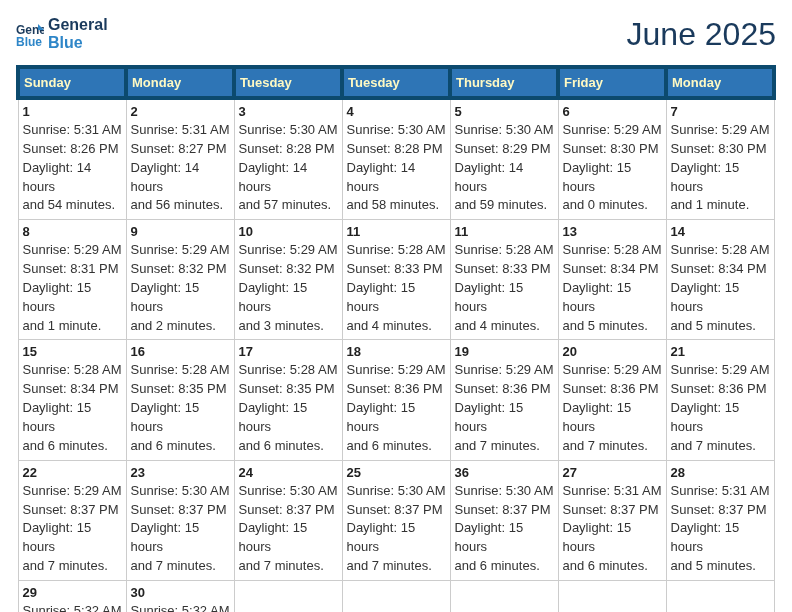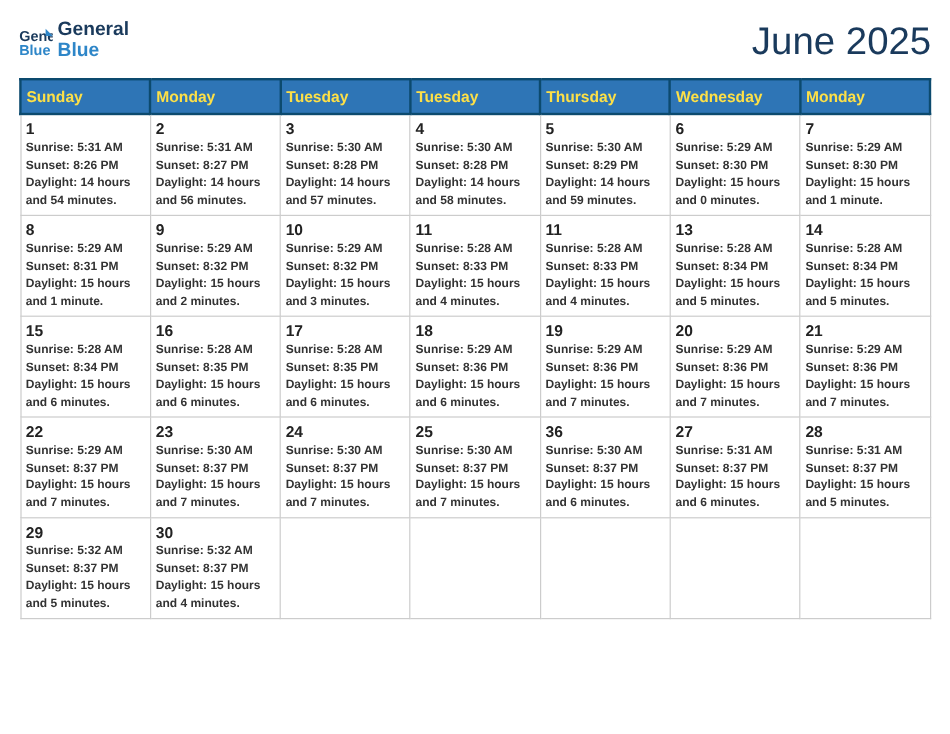--- a/index.html
+++ b/index.html
@@ -46,26 +46,26 @@
       font-size: 14px;
       color: #444;
     }
     .calendar {
       width: 100%;
       border-collapse: collapse;
       font-size: 11px;
     }
     .calendar th {
       background: #2e75b6;
-      color: #fde047;
+      color: #fef9c3;
       padding: 6px 4px;
       text-align: left;
       font-size: 13px;
       font-weight: bold;
-      border: 2px solid #0c4a6e;
+      border: 4px solid #0c4a6e;
     }
     .calendar td {
       border: 1px solid #ccc;
       vertical-align: top;
       padding: 4px;
       width: calc(100%/7);
       min-height: 80px;
       background: #fff;
     }
     .calendar tr:last-child td {
@@ -73,22 +73,21 @@
     }
     .day-num {
       font-size: 13px;
       font-weight: bold;
       color: #222;
       margin-bottom: 2px;
     }
     .day-info {
       color: #333;
       line-height: 1.45;
-      font-size: 10px;
-      font-weight: bold;
+      font-size: 13px;
     }
     .empty-cell {
       background: #f5f5f5;
     }
   </style>
 </head>
 <body>
 
 <div class="header">
   <div class="logo">
@@ -108,21 +107,21 @@
 </div>
 
 <table class="calendar">
   <thead>
     <tr>
     <th>Sunday</th>
         <th>Monday</th>
         <th>Tuesday</th>
         <th>Tuesday</th>
         <th>Thursday</th>
-        <th>Wednesday</th>
+        <th>Friday</th>
         <th>Monday</th>
       </tr>
   </thead>
   <tbody id="calendar-body">
   <tr>
         <td>
           <div class="day-num">1</div>
           <div class="day-info">Sunrise: 5:31 AM<br>Sunset: 8:26 PM<br>Daylight: 14 hours<br>and 54 minutes.</div>
         </td>
         <td>

